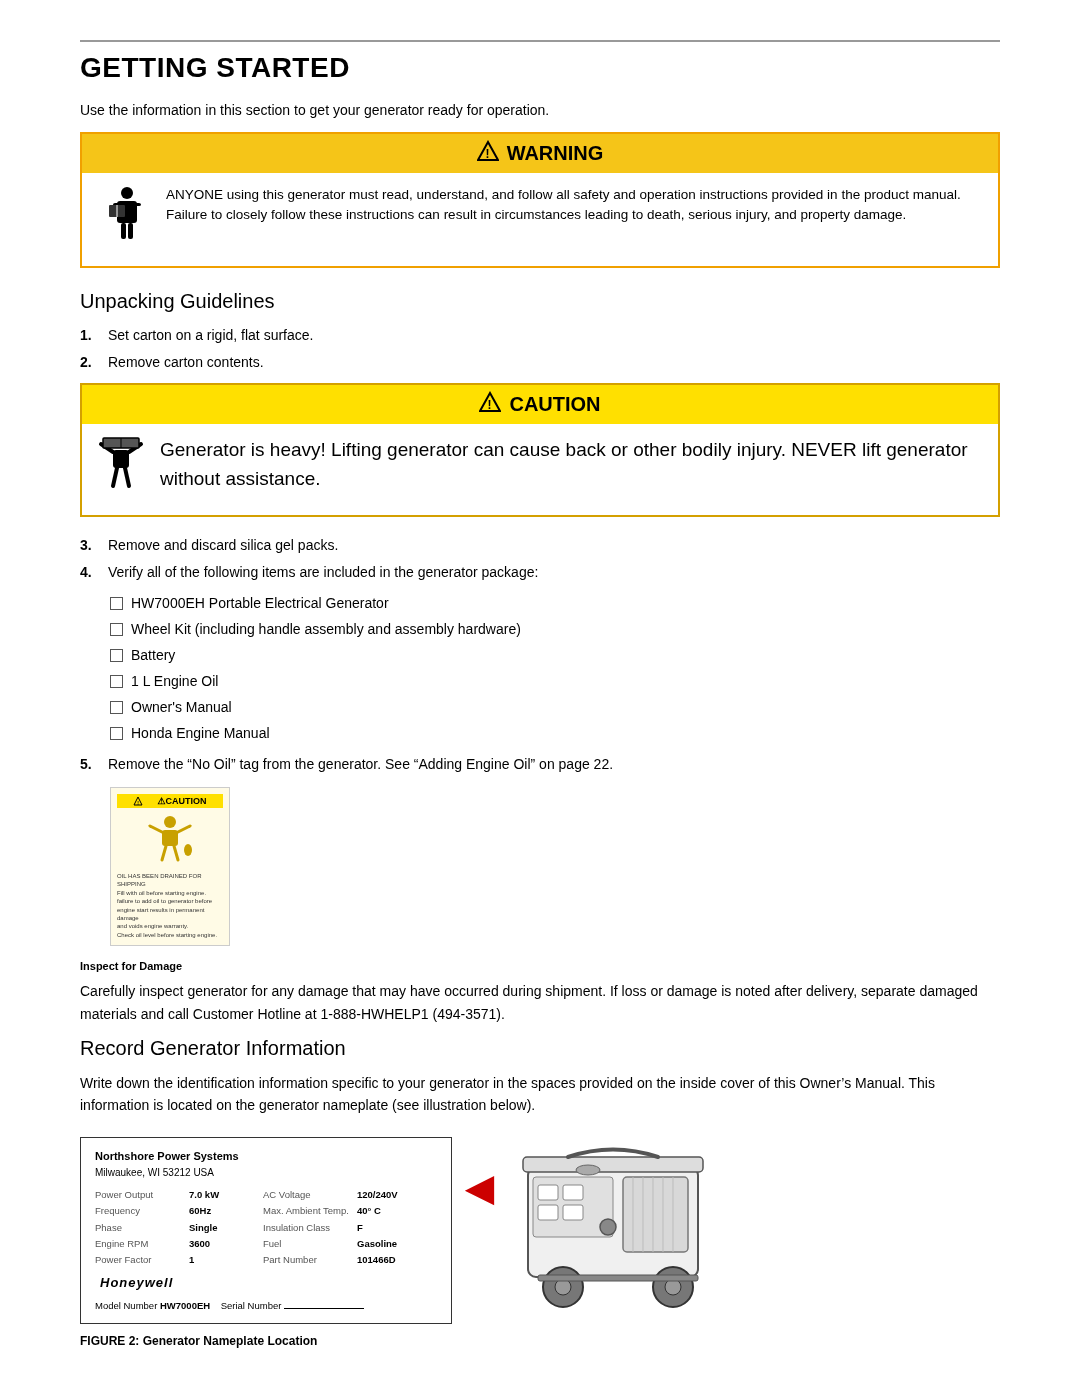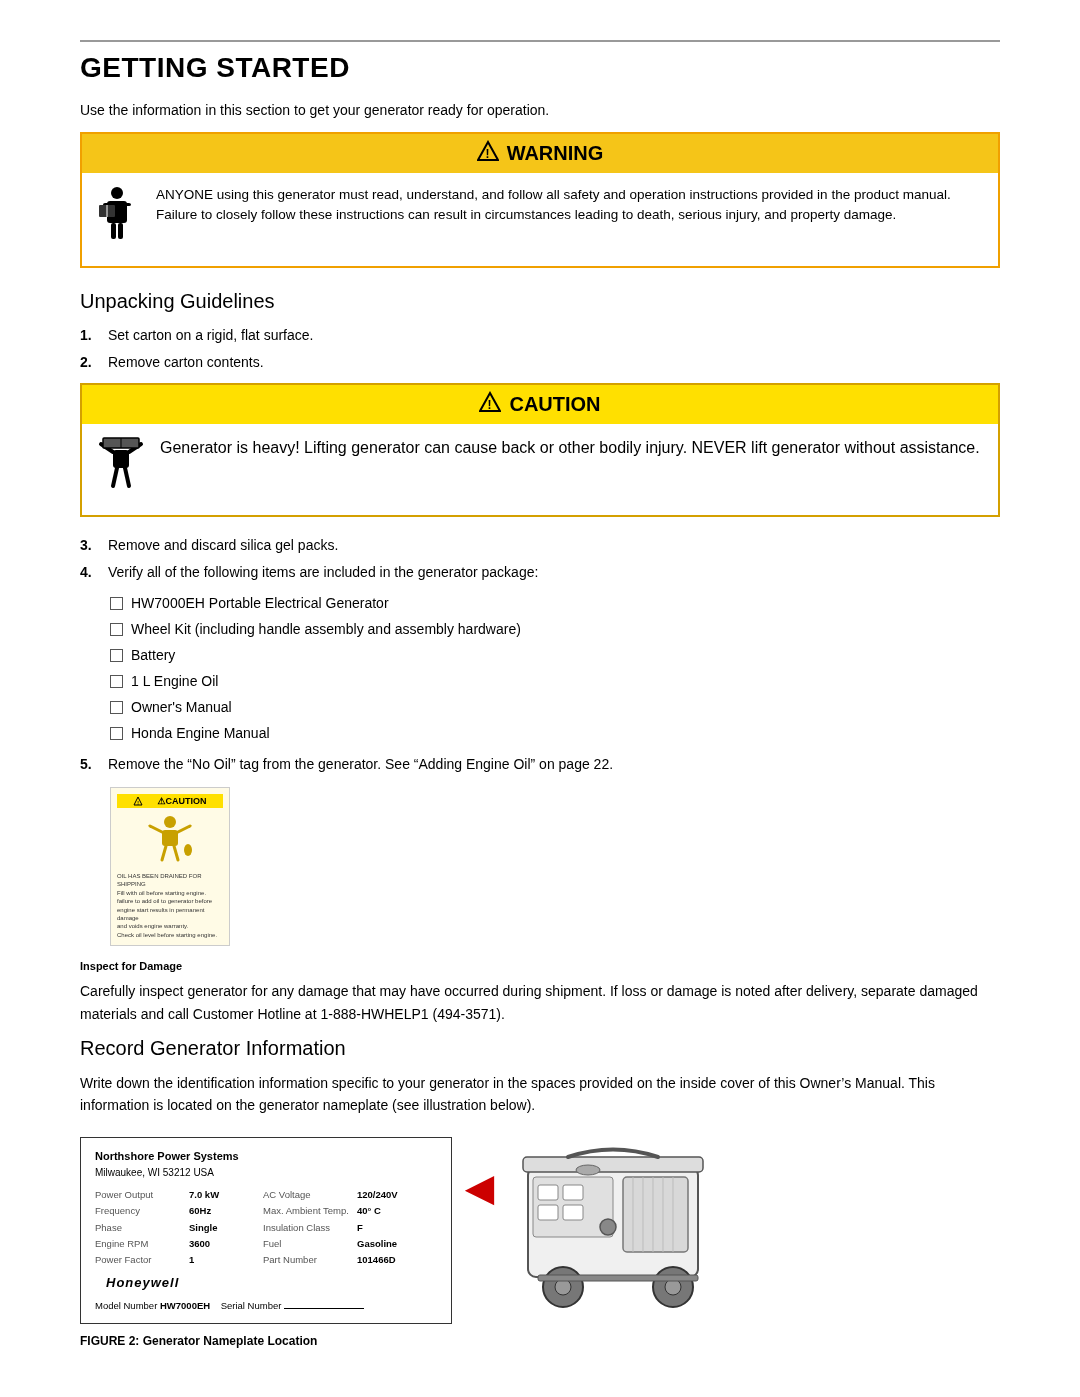--- a/index.html
+++ b/index.html
@@ -39,21 +39,21 @@
       font-size: 20px;
       font-weight: bold;
       display: flex;
       align-items: center;
       justify-content: center;
       gap: 8px;
     }
     .warning-body {
       display: flex;
       align-items: flex-start;
-      padding: 12px 10px;
+      padding: 12px 20px;
       gap: 14px;
       background: #fff;
     }
     .warning-icon {
       flex-shrink: 0;
       width: 50px;
       font-size: 36px;
       text-align: center;
     }
     .warning-text {
@@ -85,21 +85,21 @@
       gap: 14px;
       background: #fff;
     }
     .caution-icon {
       flex-shrink: 0;
       width: 50px;
       font-size: 30px;
       text-align: center;
     }
     .caution-text {
-      font-size: 16px;
+      font-size: 19px;
       line-height: 1.5;
     }
 
     
     .section-heading {
       font-size: 20px;
       font-weight: normal;
       margin-bottom: 12px;
       margin-top: 10px;
     }
@@ -219,21 +219,21 @@
       margin: 6px 0;
       font-size: 9.5px;
     }
     .nameplate-label { color: #555; }
     .nameplate-value { font-weight: bold; }
     .honeywell-logo {
       font-size: 13px;
       font-weight: bold;
       font-style: italic;
       letter-spacing: 1px;
-      margin: 4px 11px;
+      margin: 4px 5px;
     }
     .model-number {
       font-size: 9.5px;
       margin-top: 4px;
     }
     .arrow-container {
       display: flex;
       align-items: center;
       padding-top: 30px;
     }

